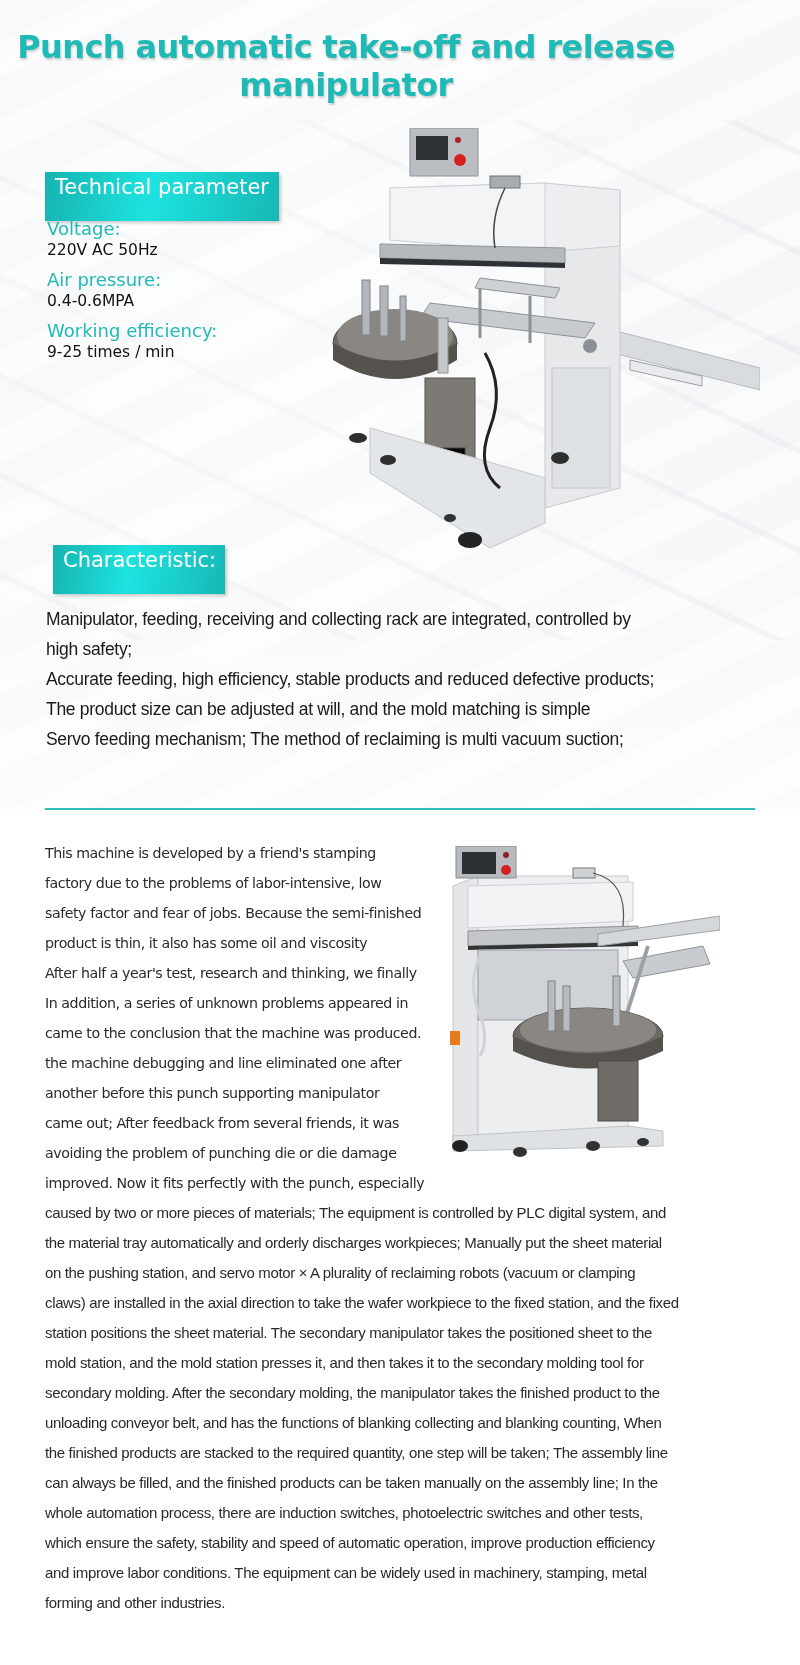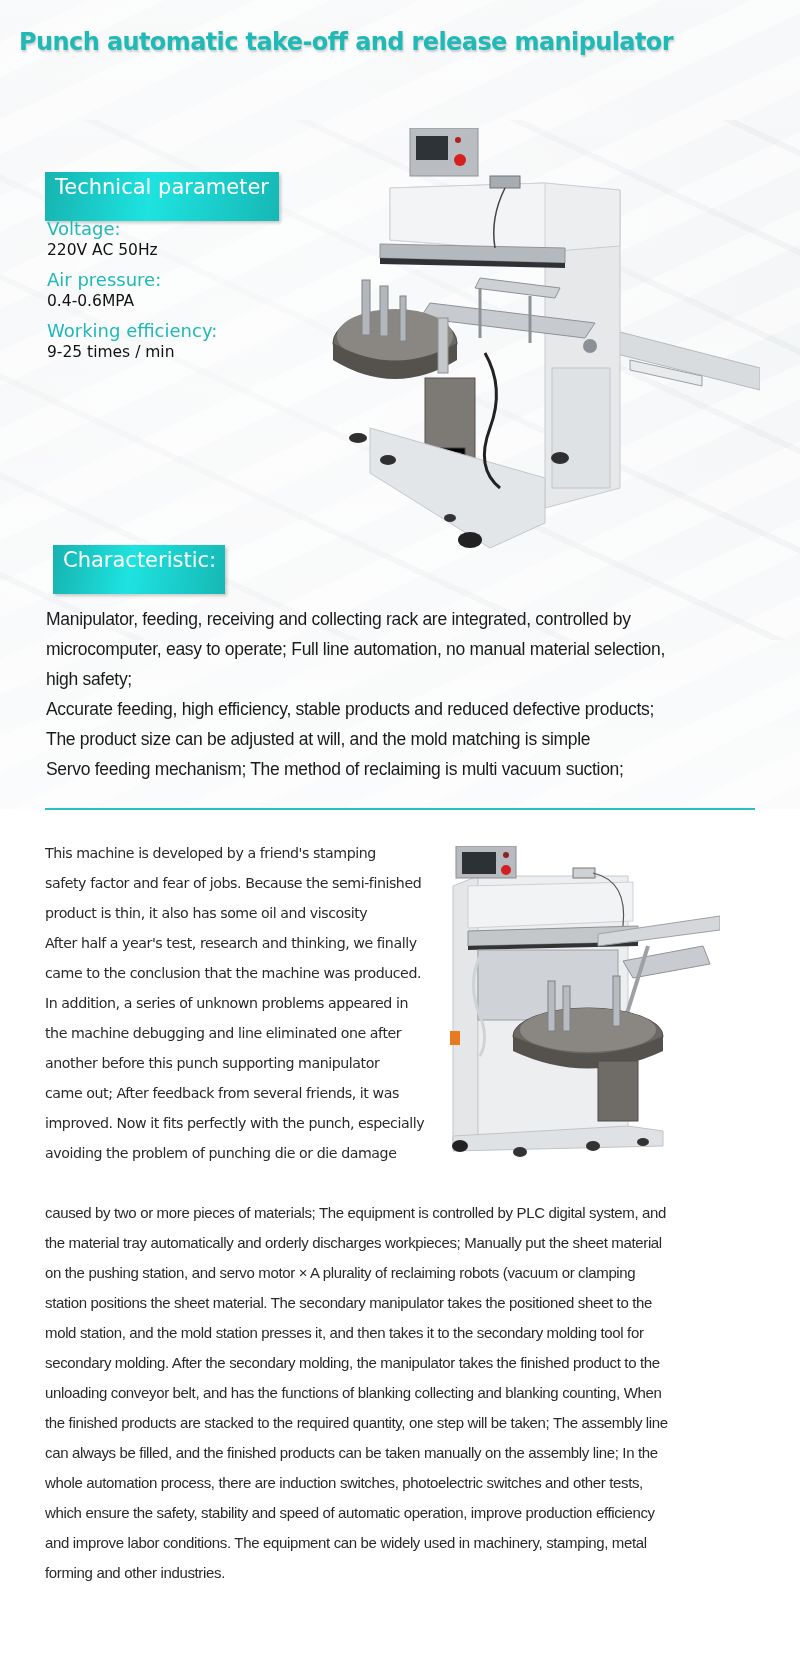--- a/index.html
+++ b/index.html
@@ -21,21 +21,21 @@
       repeating-linear-gradient(25deg, rgba(210,216,220,0.35) 0px, rgba(210,216,220,0.35) 6px, transparent 6px, transparent 90px);
     opacity: 0.6;
   }
   .hero::after {
     content: ""; position: absolute; left: 0; top: 0; right: 0; bottom: 0;
     background: radial-gradient(ellipse at 30% 40%, rgba(255,255,255,0.55), rgba(255,255,255,0) 70%);
   }
 
   .page-title {
     position: absolute; left: 0; top: 28px; width: 692px; text-align: center;
-    font-family: "DejaVu Sans", sans-serif; font-weight: bold; font-size: 24px;
+    font-family: "DejaVu Sans", sans-serif; font-weight: bold; font-size: 32px;
     letter-spacing: -0.6px; color: #1fb9b6;
     text-shadow: 1px 2px 2px rgba(0,0,0,0.18);
     z-index: 3;
   }
 
   .tag {
     position: absolute; height: 49px; padding: 0 10px;
     background: linear-gradient(100deg, #16b3b0 0%, #1ee3e0 45%, #16b8b5 100%);
     color: #fff; font-family: "DejaVu Sans", sans-serif; font-size: 21px; line-height: 31px;
     box-shadow: 2px 2px 3px rgba(0,0,0,0.2);
@@ -154,41 +154,41 @@
   <ellipse cx="58" cy="332" rx="8" ry="5" fill="#2f2f2f"></ellipse>
   <ellipse cx="230" cy="330" rx="9" ry="6" fill="#2f2f2f"></ellipse>
   <ellipse cx="140" cy="412" rx="12" ry="8" fill="#222"></ellipse>
   <ellipse cx="120" cy="390" rx="6" ry="4" fill="#333"></ellipse>
 </svg>
 
 <div class="tag tag-char">Characteristic:</div>
 
 <div class="char-list">
   <p>Manipulator, feeding, receiving and collecting rack are integrated, controlled by</p>
-  <p>microcomputer, easy to operate; Full line automation, no manual material selection,</p>
   <p>high safety;</p>
   <p>Accurate feeding, high efficiency, stable products and reduced defective products;</p>
   <p>The product size can be adjusted at will, and the mold matching is simple</p>
   <p>Servo feeding mechanism; The method of reclaiming is multi vacuum suction;</p>
 </div>
 
 <div class="divider"></div>
 
 <div class="intro">
   <p>This machine is developed by a friend's stamping</p>
+  <p>factory due to the problems of labor-intensive, low</p>
   <p>safety factor and fear of jobs. Because the semi-finished</p>
   <p>product is thin, it also has some oil and viscosity</p>
   <p>After half a year's test, research and thinking, we finally</p>
+  <p>In addition, a series of unknown problems appeared in</p>
   <p>came to the conclusion that the machine was produced.</p>
-  <p>In addition, a series of unknown problems appeared in</p>
   <p>the machine debugging and line eliminated one after</p>
   <p>another before this punch supporting manipulator</p>
   <p>came out; After feedback from several friends, it was</p>
+  <p>avoiding the problem of punching die or die damage</p>
   <p>improved. Now it fits perfectly with the punch, especially</p>
-  <p>avoiding the problem of punching die or die damage</p>
 </div>
 
 <svg class="machine-body" viewBox="0 0 272 315">
 
   <polygon points="5,40 30,30 30,290 5,300" fill="#e4e6e8" stroke="#c2c6c9"></polygon>
   <rect x="30" y="30" width="150" height="260" fill="#eceef0" stroke="#c8ccce"></rect>
 
   <rect x="8" y="0" width="60" height="32" fill="#b7bbbf" stroke="#8a8f94"></rect>
   <rect x="14" y="6" width="34" height="22" fill="#2c3136"></rect>
   <circle cx="58" cy="24" r="5" fill="#d31f1f"></circle>
@@ -223,20 +223,21 @@
   <ellipse cx="12" cy="300" rx="8" ry="6" fill="#222"></ellipse>
   <ellipse cx="72" cy="306" rx="7" ry="5" fill="#333"></ellipse>
   <ellipse cx="145" cy="300" rx="7" ry="5" fill="#333"></ellipse>
   <ellipse cx="195" cy="296" rx="6" ry="4" fill="#333"></ellipse>
 </svg>
 
 <div class="body-text">
   <p>caused by two or more pieces of materials; The equipment is controlled by PLC digital system, and</p>
   <p>the material tray automatically and orderly discharges workpieces; Manually put the sheet material</p>
   <p>on the pushing station, and servo motor × A plurality of reclaiming robots (vacuum or clamping</p>
+  <p>claws) are installed in the axial direction to take the wafer workpiece to the fixed station, and the fixed</p>
   <p>station positions the sheet material. The secondary manipulator takes the positioned sheet to the</p>
   <p>mold station, and the mold station presses it, and then takes it to the secondary molding tool for</p>
   <p>secondary molding. After the secondary molding, the manipulator takes the finished product to the</p>
   <p>unloading conveyor belt, and has the functions of blanking collecting and blanking counting, When</p>
   <p>the finished products are stacked to the required quantity, one step will be taken; The assembly line</p>
   <p>can always be filled, and the finished products can be taken manually on the assembly line; In the</p>
   <p>whole automation process, there are induction switches, photoelectric switches and other tests,</p>
   <p>which ensure the safety, stability and speed of automatic operation, improve production efficiency</p>
   <p>and improve labor conditions. The equipment can be widely used in machinery, stamping, metal</p>
   <p>forming and other industries.</p>

